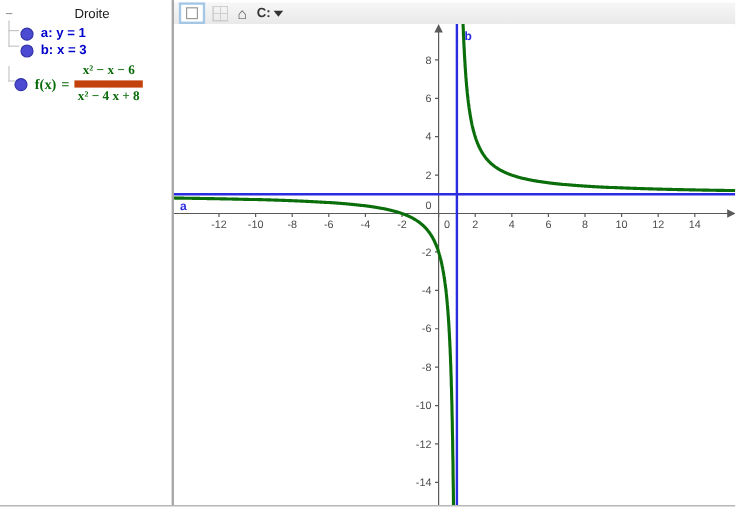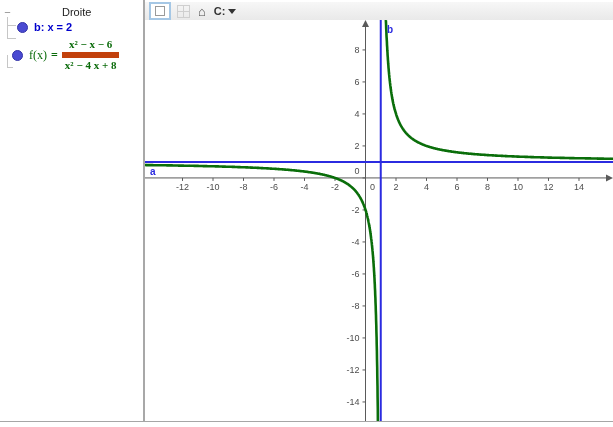--- a/index.html
+++ b/index.html
@@ -10,21 +10,21 @@
   .group-header{display:flex;align-items:center;height:14px;margin-top:5px;position:relative;}
   .toggle{width:9px;height:9px;margin-left:3px;color:#8a8a8a;font-size:11px;line-height:8px;text-align:center;cursor:pointer;}
   .group-label{margin-left:6px;font-size:11px;color:#1c1c1c;padding-left:44px;}
   .tree-item{display:flex;align-items:center;height:12px;position:relative;}
   .connector{position:absolute;background:#c6c6c6;}
   .bullet{width:9px;height:9px;border-radius:50%;background:#4a4ad2;border:1px solid #3333a8;margin-left:17px;flex:0 0 auto;}
   .item-text{margin-left:6px;font-size:11px;font-weight:bold;}
   .blue-text{color:#0000cc;}
   .func-item{display:flex;align-items:center;margin-top:6px;height:32px;}
   .func-item .bullet{margin-left:12px;}
-  .func-name{margin-left:6px;font-size:12px;font-weight:normal;color:#0a6b0a;font-family:"Liberation Serif",serif;}
+  .func-name{margin-left:6px;font-size:12px;font-weight:bold;color:#0a6b0a;font-family:"Liberation Serif",serif;}
   .func-eq{margin:0 4px;font-size:12px;font-weight:bold;color:#0a6b0a;font-family:"Liberation Serif",serif;}
   .frac{display:inline-block;text-align:center;font-family:"Liberation Serif",serif;font-weight:bold;color:#0a6b0a;font-size:11px;line-height:13px;}
   .frac .num{display:block;border-bottom:6px solid #c2410c;padding:0 3px 1px 3px;}
   .frac .den{display:block;padding:1px 3px 0 3px;}
 
   .divider{position:absolute;left:143px;top:0;width:2px;height:421px;background:#a8a8a8;}
   .bottom-line{position:absolute;left:0;top:421px;width:613px;height:1px;background:#a6a6a6;}
 
   
   .graphics{position:absolute;left:145px;top:0;width:468px;height:421px;background:#ffffff;}
@@ -51,23 +51,27 @@
   <aside class="algebra">
 
     <div class="group-header">
       <span class="toggle">−</span>
       <span class="group-label">Droite</span>
     </div>
     <div class="connector" style="left:7px;top:17px;width:1px;height:22px;"></div>
     <div class="connector" style="left:7px;top:25px;width:9px;height:1px;"></div>
     <div class="connector" style="left:7px;top:38px;width:9px;height:1px;"></div>
 
+    <div class="tree-item" style="margin-top:3px;">
+      <span class="bullet"></span>
+      <span class="item-text blue-text">a: y = 1</span>
+    </div>
     <div class="tree-item" style="margin-top:2px;">
       <span class="bullet"></span>
-      <span class="item-text blue-text">b: x = 2</span>
+      <span class="item-text blue-text">b: x = 3</span>
     </div>
 
     <div class="connector" style="left:7px;top:55px;width:1px;height:13px;"></div>
     <div class="connector" style="left:7px;top:67px;width:6px;height:1px;"></div>
 
     <div class="func-item">
       <span class="bullet"></span>
       <span class="func-name">f(x)</span>
       <span class="func-eq">=</span>
       <span class="frac">

